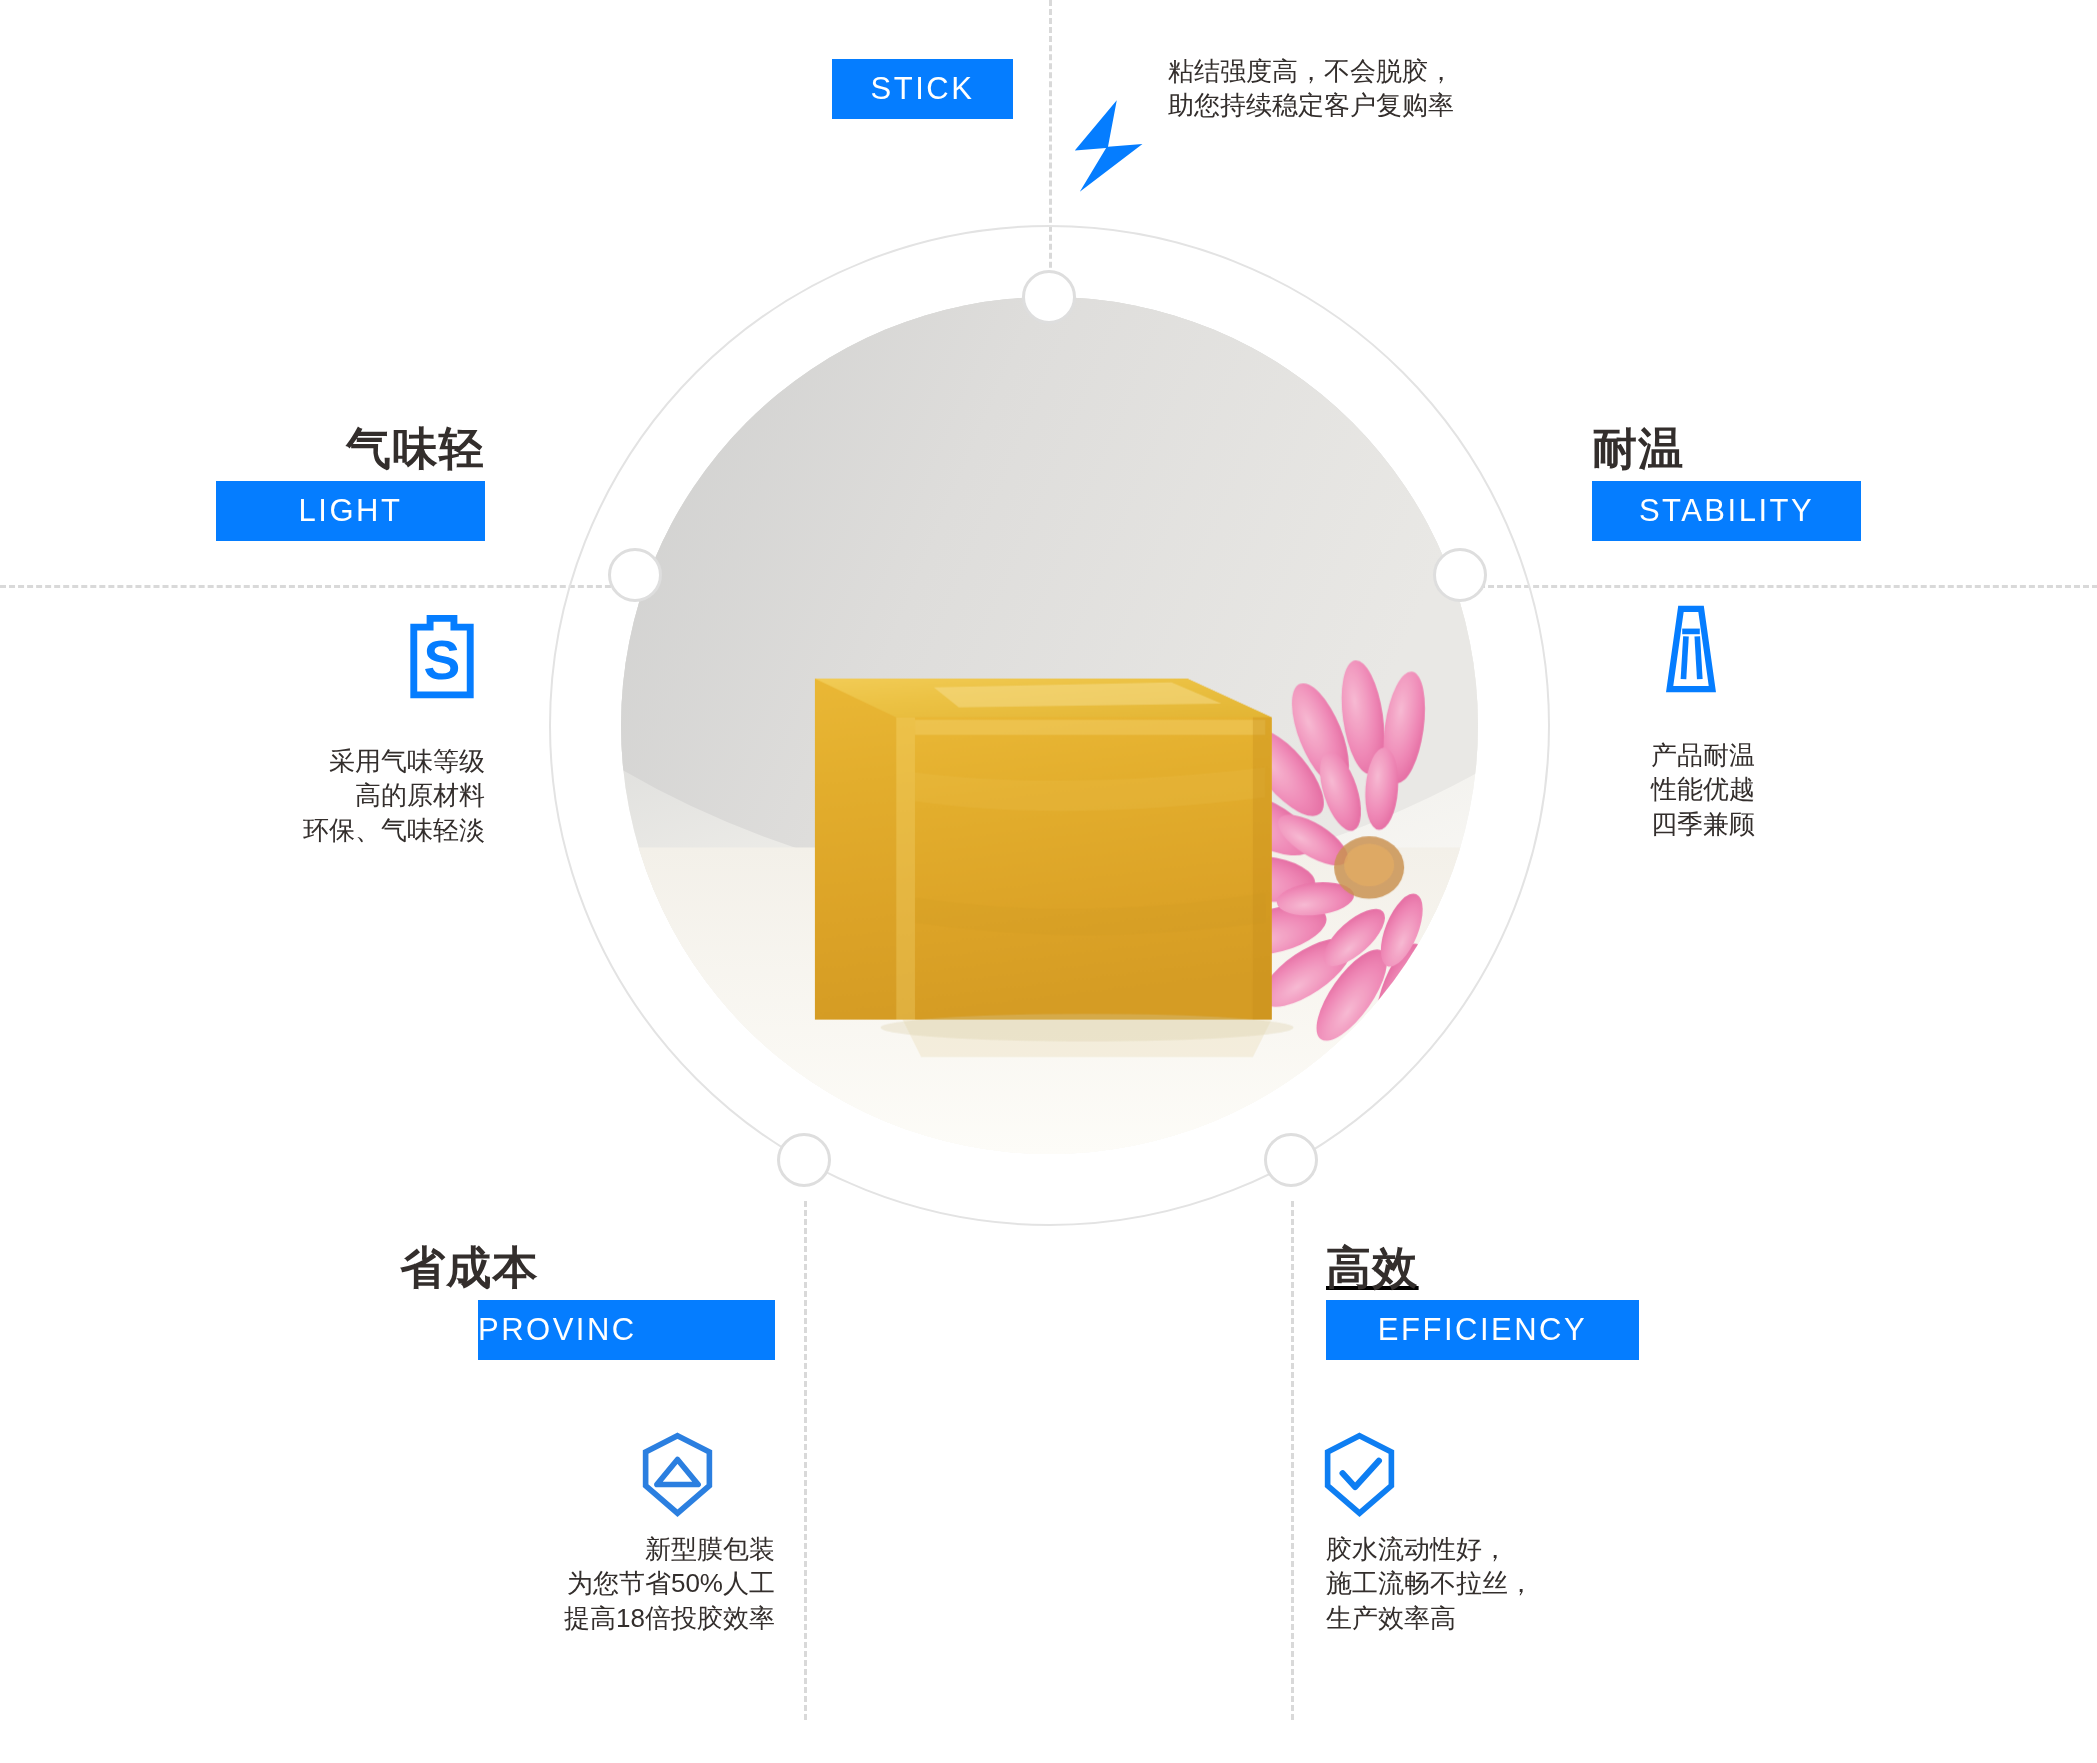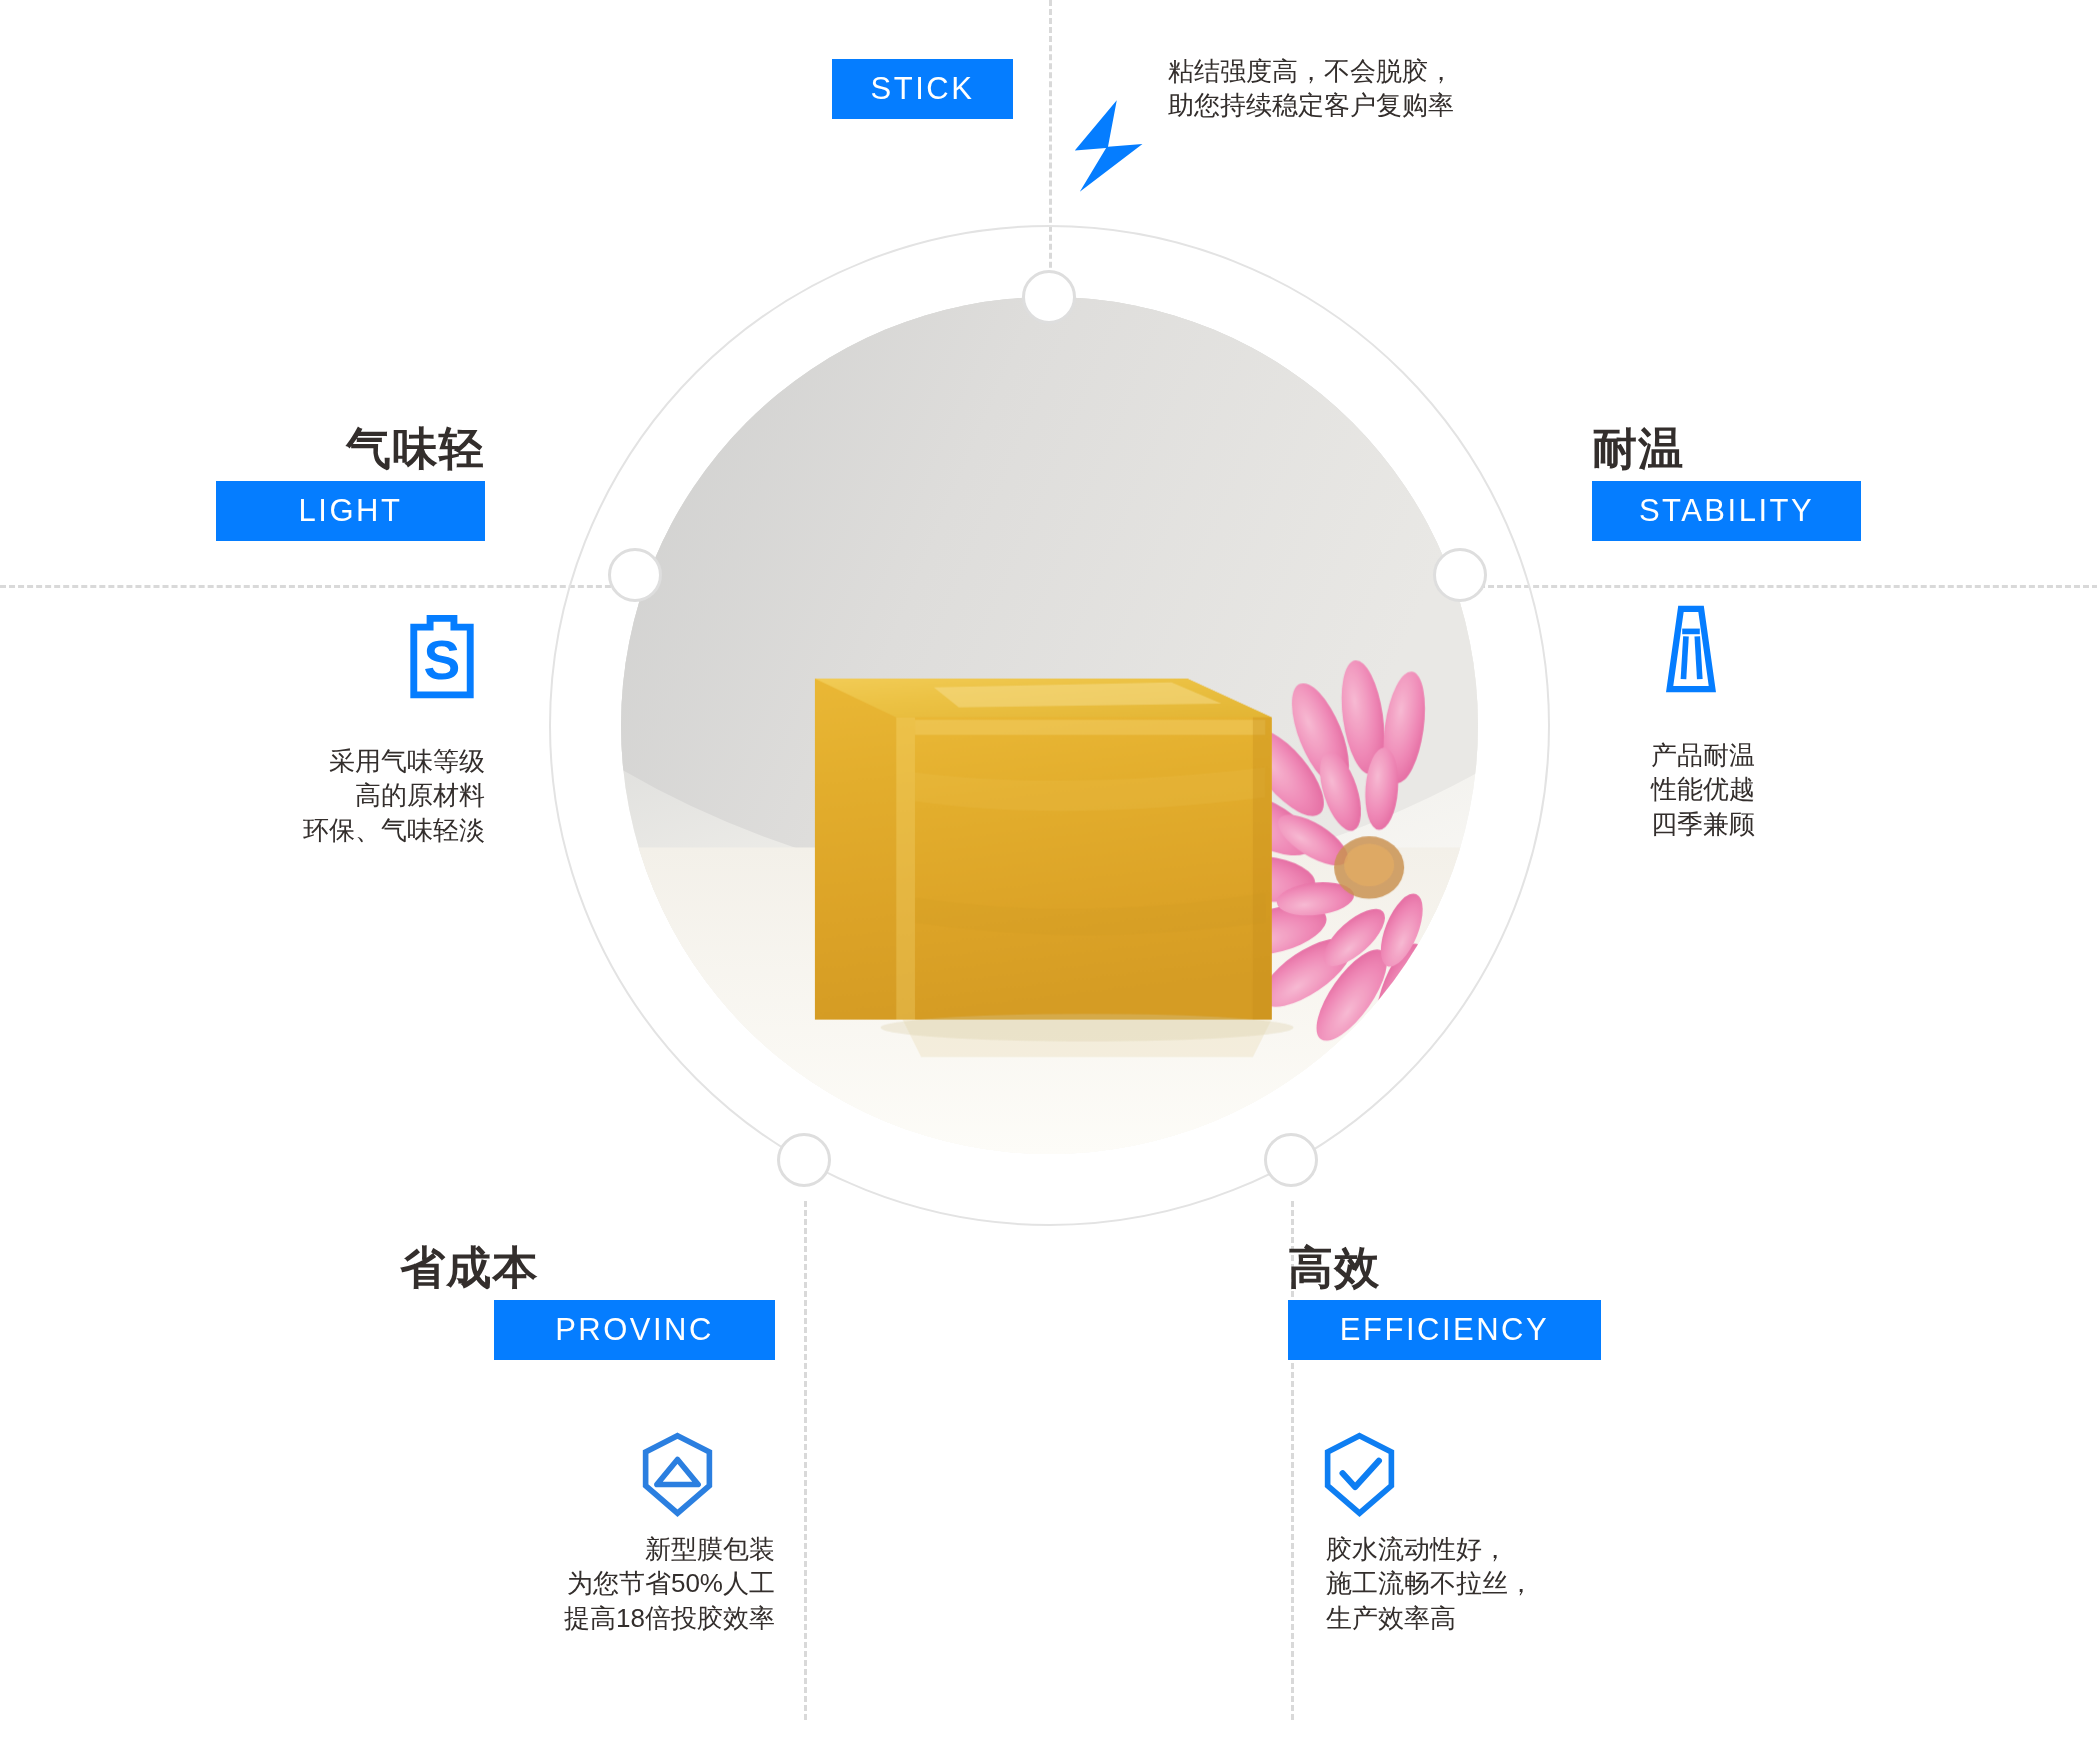--- a/index.html
+++ b/index.html
@@ -107,21 +107,21 @@
   #light-desc{ position:absolute; left:38px; top:744px; width:447px; }
 
   #feat-stability{ left:1592px; top:425px; width:438px; }
   #stability-icon{ position:absolute; left:1662px; top:605px; }
   #stability-desc{ position:absolute; left:1651px; top:738px; width:388px; }
 
   #feat-provinc{ left:400px; top:1244px; width:375px; }
   #provinc-icon{ position:absolute; left:638px; top:1432px; }
   #provinc-desc{ position:absolute; left:175px; top:1532px; width:600px; }
 
-  #feat-efficiency{ left:1288px; top:1244px; width:388px; }
+  #feat-efficiency{ left:1326px; top:1244px; width:388px;text-decoration:underline; }
   #efficiency-icon{ position:absolute; left:1320px; top:1432px; }
   #efficiency-desc{ position:absolute; left:1326px; top:1532px; width:563px; }
 </style>
 </head>
 <body>
 
 <div id="stage">
 
   <div class="dash-h" style="left:0px;   top:585px;  width:638px;"></div>
   <div class="dash-h" style="left:1461px;top:585px;  width:637px;"></div>
@@ -276,21 +276,21 @@
     </svg>
   </div>
 
   <div class="desc t-left" id="stability-desc">产品耐温
 性能优越
 四季兼顾</div>
 
   <div class="feat" id="feat-provinc">
     <div class="cn-title" style="text-align:left;">省成本</div>
     <div style="text-align:right;margin-top:8.8px;">
-      <span class="badge" style="width:281px;text-align:center;padding-left:0;padding-right:0;">PROVINC</span>
+      <span class="badge" style="width:281px;text-align:left;padding-left:0;padding-right:16px;">PROVINC</span>
     </div>
   </div>
 
   <div class="icon-box" id="provinc-icon">
     <svg width="79" height="85" viewBox="0 0 126 136" xmlns="http://www.w3.org/2000/svg">
       <path d="M63,6 L114,32 V86 L63,130 L12,86 V32 Z" fill="none" stroke="#2b7fe0" stroke-width="9"></path>
       <path d="M63,44 L96,84 H30 Z" fill="none" stroke="#2b7fe0" stroke-width="9" stroke-linejoin="round"></path>
     </svg>
   </div>
 

